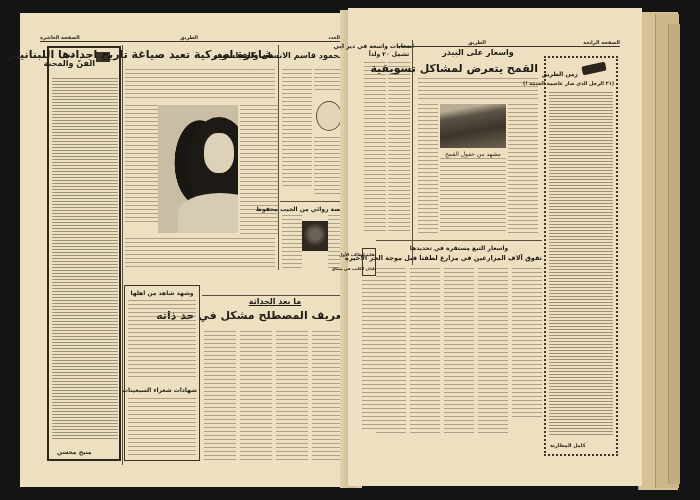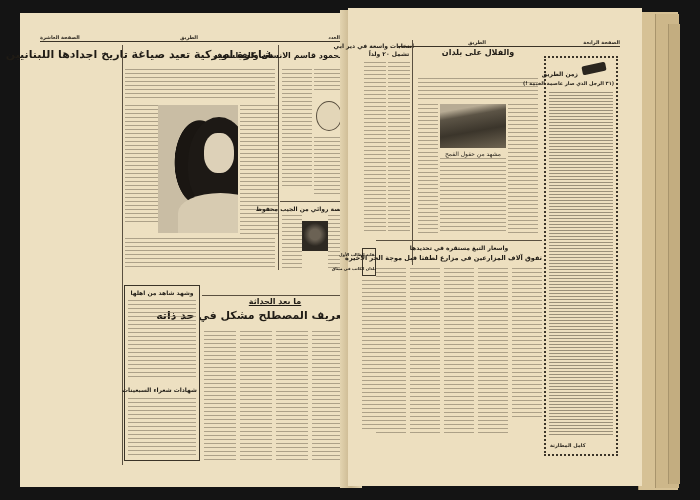--- a/index.html
+++ b/index.html
@@ -59,20 +59,27 @@
   <div class="edge e2"></div>
   <div class="edge e3"></div>
 
   <div class="page left">
     <div class="folio" style="left:20px; top:21px; width:300px;">
       <span style="left:0;">الصفحة العاشرة</span>
       <span style="left:140px;">الطريق</span>
       <span style="right:0;">العدد</span>
     </div>
 
+    <div class="box thick" style="left:27px; top:33px; width:74px; height:415px;">
+      <div class="hl s" style="left:4px; top:3px; width:30px;">منبر</div>
+      <div class="hl m" style="left:2px; top:11px; width:44px;">الفنّ والمحنة</div>
+      <div style="position:absolute; left:47px; top:4px; width:14px; height:10px; background:#3a3428;"></div>
+      <div class="txt dense" style="left:3px; top:30px; width:66px; height:362px;"></div>
+      <div class="sig" style="left:8px; top:400px;">منيح محسن</div>
+    </div>
 
     <div class="hl l" style="left:105px; top:35px; width:148px;">شاعرة اميركية تعيد صياغة تاريخ اجدادها اللبنانيين</div>
     <div class="txt" style="left:105px; top:56px; width:150px; height:30px;"></div>
 
     <div class="txt" style="left:105px; top:92px; width:35px; height:120px;"></div>
     <div class="photo portrait" style="left:138px; top:92px; width:80px; height:128px;">
       <div class="hair"></div>
         <div class="face"></div>
         <div class="shoulder"></div>
     </div>
@@ -118,21 +125,22 @@
       <span style="right:0;">الصفحة الرابعة</span>
     </div>
 
     <div class="hl s" style="left:16px; top:34px; width:50px;">انتخابات واسعة في دير ابي</div>
     <div class="hl s" style="left:16px; top:42px; width:50px;">تشمل ٢٠ ولداً</div>
     <div class="txt" style="left:16px; top:54px; width:22px; height:170px;"></div>
     <div class="txt" style="left:40px; top:54px; width:22px; height:170px;"></div>
 
     <div class="rule-v" style="left:64px; top:32px; height:225px;"></div>
 
-    <div class="hl m" style="left:70px; top:40px; width:120px;">والفلال على بلدان</div>
+    <div class="hl m" style="left:70px; top:40px; width:120px;">واسعار على البيدر</div>
+    <div class="hl l" style="left:70px; top:54px; width:120px;">القمح يتعرض لمشاكل تسويقية</div>
     <div class="txt" style="left:70px; top:70px; width:120px; height:24px;"></div>
     <div class="photo landscape" style="left:92px; top:96px; width:66px; height:44px;"></div>
     <div class="hl s" style="left:92px; top:142px; width:66px; font-weight:normal;">مشهد من حقول القمح</div>
     <div class="txt" style="left:70px; top:96px; width:20px; height:130px;"></div>
     <div class="txt" style="left:92px; top:150px; width:66px; height:76px;"></div>
     <div class="txt" style="left:160px; top:96px; width:30px; height:130px;"></div>
 
     <div class="box dotted" style="left:196px; top:48px; width:74px; height:400px;">
       <div class="logo-dark" style="position:absolute; left:36px; top:6px; width:24px; height:9px;"></div>
       <div class="hl s" style="left:2px; top:12px; width:30px;">زمن الطريق</div>

